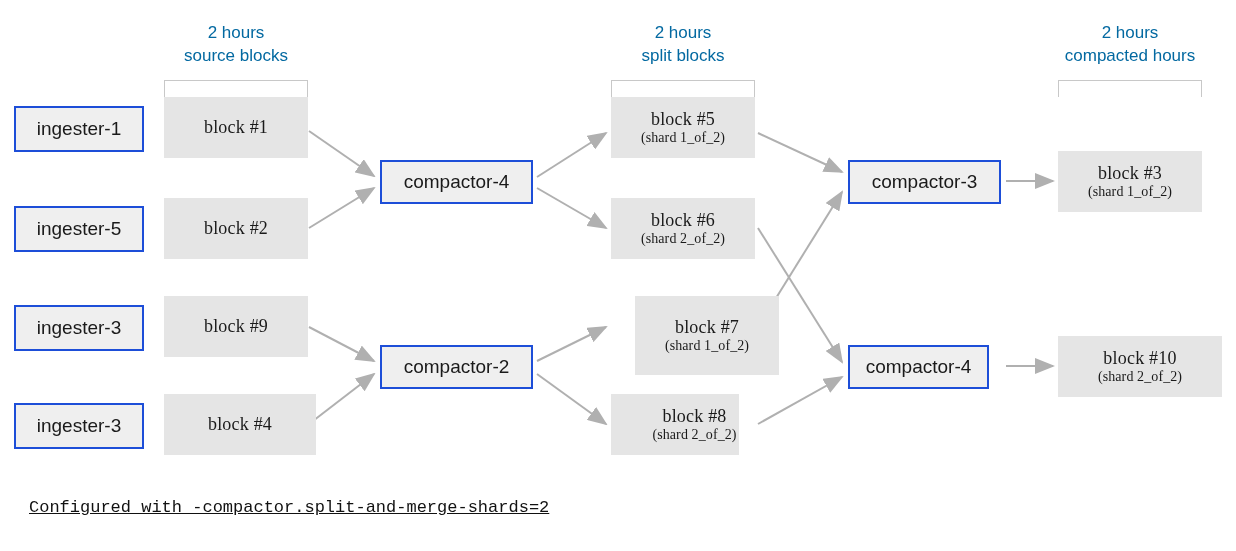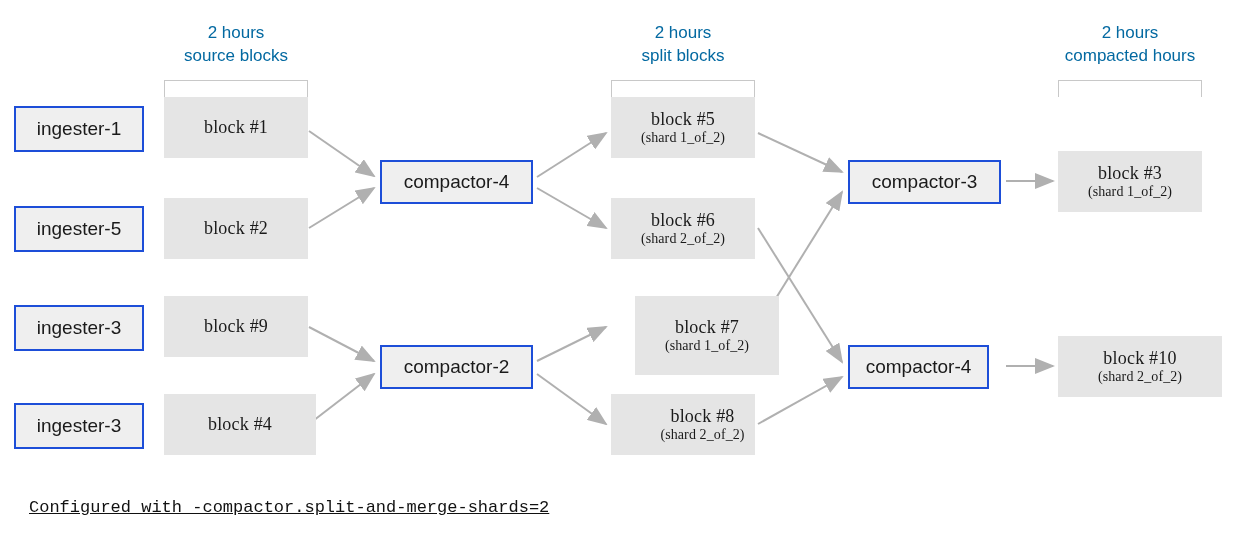--- a/index.html
+++ b/index.html
@@ -171,21 +171,21 @@
     <span class="block-sub">(shard 1_of_2)</span>
   </div>
   <div class="node block-box" style="left:611px; top:198px; width:144px; height:61px;">
     <span class="block-title">block #6</span>
     <span class="block-sub">(shard 2_of_2)</span>
   </div>
   <div class="node block-box" style="left:635px; top:296px; width:144px; height:79px;">
     <span class="block-title">block #7</span>
     <span class="block-sub">(shard 1_of_2)</span>
   </div>
-  <div class="node block-box" style="left:611px; top:394px; width:144px; height:61px;padding-left:39px;">
+  <div class="node block-box" style="left:611px; top:394px; width:128px; height:61px;padding-left:39px;">
     <span class="block-title">block #8</span>
     <span class="block-sub">(shard 2_of_2)</span>
   </div>
 
   <div class="node proc-box" style="left:848px; top:160px; width:153px; height:44px;">
     <span>compactor-3</span>
   </div>
   <div class="node proc-box" style="left:848px; top:345px; width:141px; height:44px;">
     <span>compactor-4</span>
   </div>

